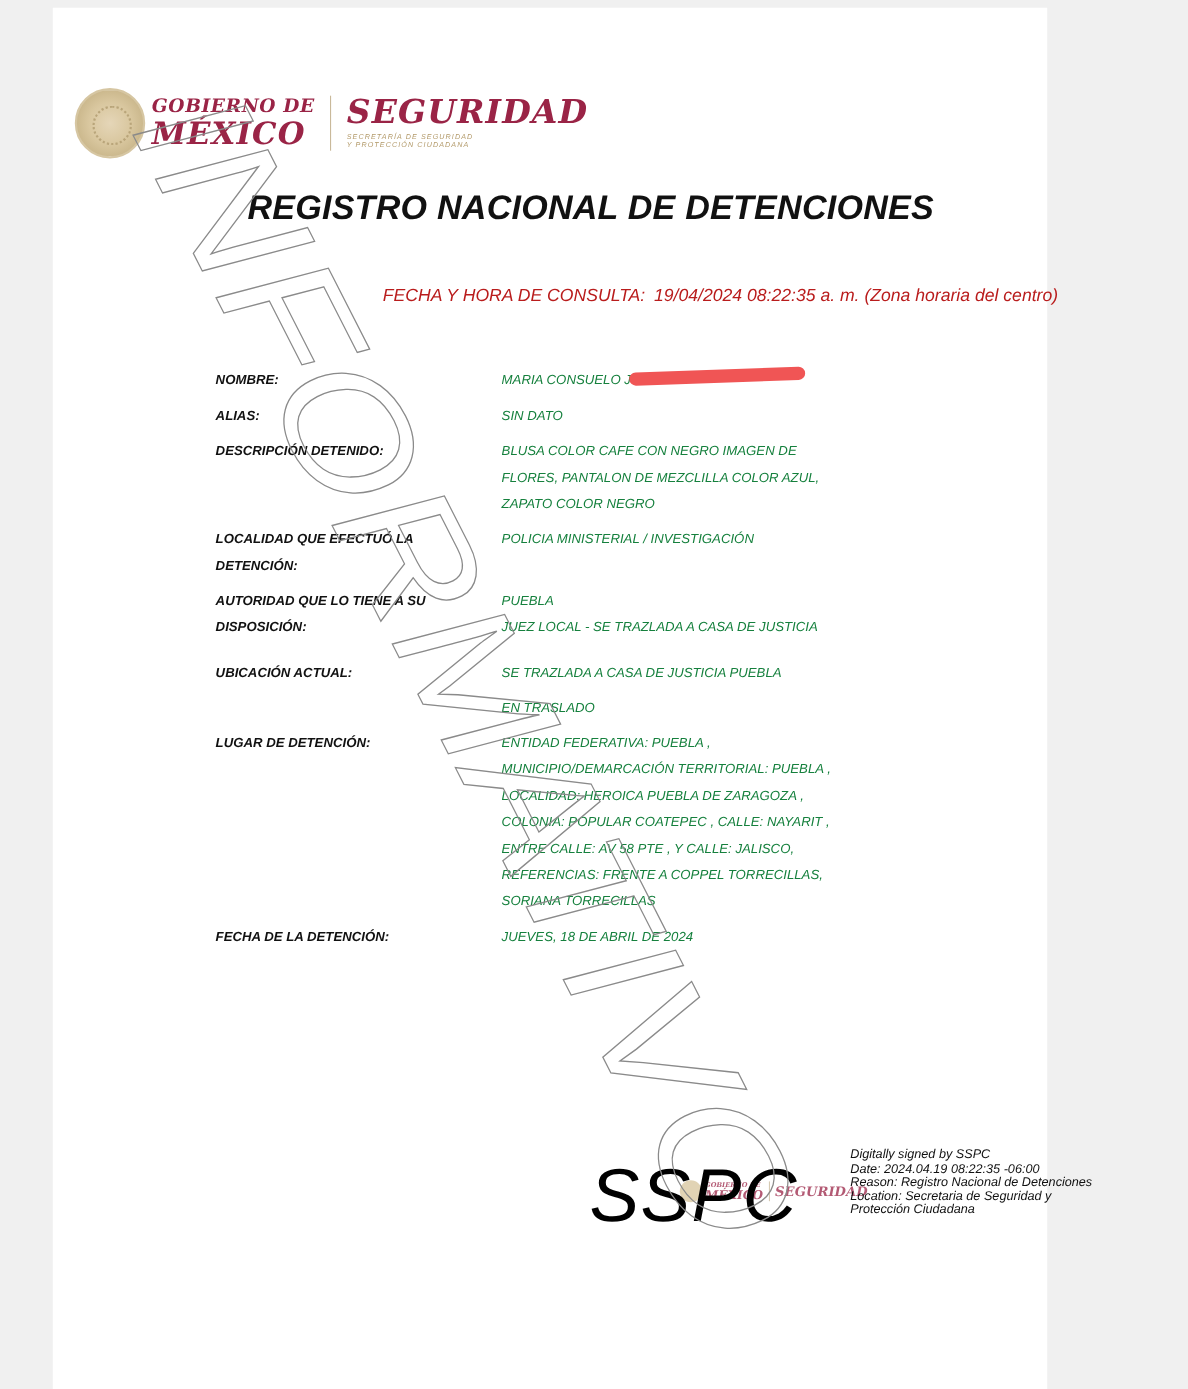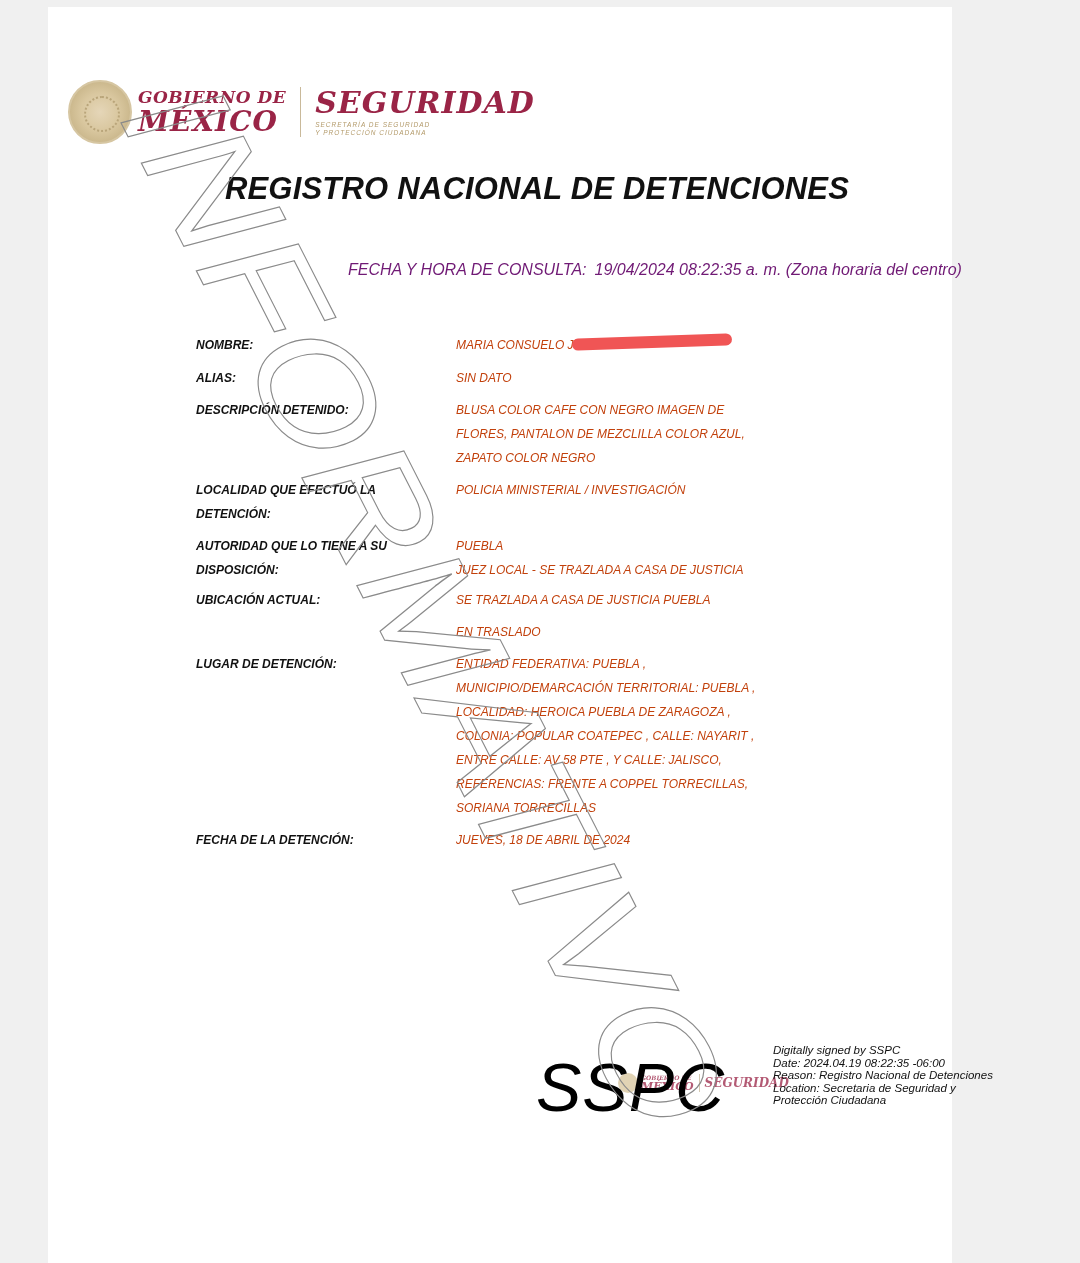--- a/index.html
+++ b/index.html
@@ -108,21 +108,21 @@
       letter-spacing: 0.2px;
       color: #111;
       padding-right: 12px;
     }
     .doc-title span { margin-left: -6px; }
     .consulta {
       position: absolute;
       left: 300px;
       top: 254px;
       font-size: 16px;
-      color: #701a75;
+      color: #b91c1c;
       white-space: nowrap;
     }
     .consulta .sp { display: inline-block; width: 8px; }
     
     .fields {
       position: absolute;
       left: 148px;
       top: 326px;
       width: 720px;
     }
@@ -132,21 +132,21 @@
       line-height: 24px;
     }
     .field-label {
       width: 260px;
       flex: 0 0 260px;
       font-weight: bold;
       color: #111;
     }
     .field-value {
       flex: 1;
-      color: #c2410c;
+      color: #15803d;
     }
     .field-value .line { display: block; }
     .redact {
       display: inline-block;
       width: 160px;
       height: 12px;
       background: #f05555;
       border-radius: 6px;
       vertical-align: middle;
       margin-left: -2px;
@@ -266,21 +266,21 @@
       </div>
     </div>
 
     <div class="field-row" style="margin-bottom:8px">
       <div class="field-label" style="width:248px;flex-basis:248px;margin-right:12px">LOCALIDAD QUE EFECTUÓ LA DETENCIÓN:</div>
       <div class="field-value">
         <span class="line">POLICIA MINISTERIAL / INVESTIGACIÓN</span>
       </div>
     </div>
 
-    <div class="field-row" style="margin-bottom:6px">
+    <div class="field-row" style="margin-bottom:17px">
       <div class="field-label" style="width:240px;flex-basis:240px;margin-right:20px">AUTORIDAD QUE LO TIENE A SU DISPOSICIÓN:</div>
       <div class="field-value">
         <span class="line">PUEBLA</span>
         <span class="line">JUEZ LOCAL - SE TRAZLADA A CASA DE JUSTICIA</span>
       </div>
     </div>
 
     <div class="field-row" style="margin-bottom:8px">
       <div class="field-label">UBICACIÓN ACTUAL:</div>
       <div class="field-value">

